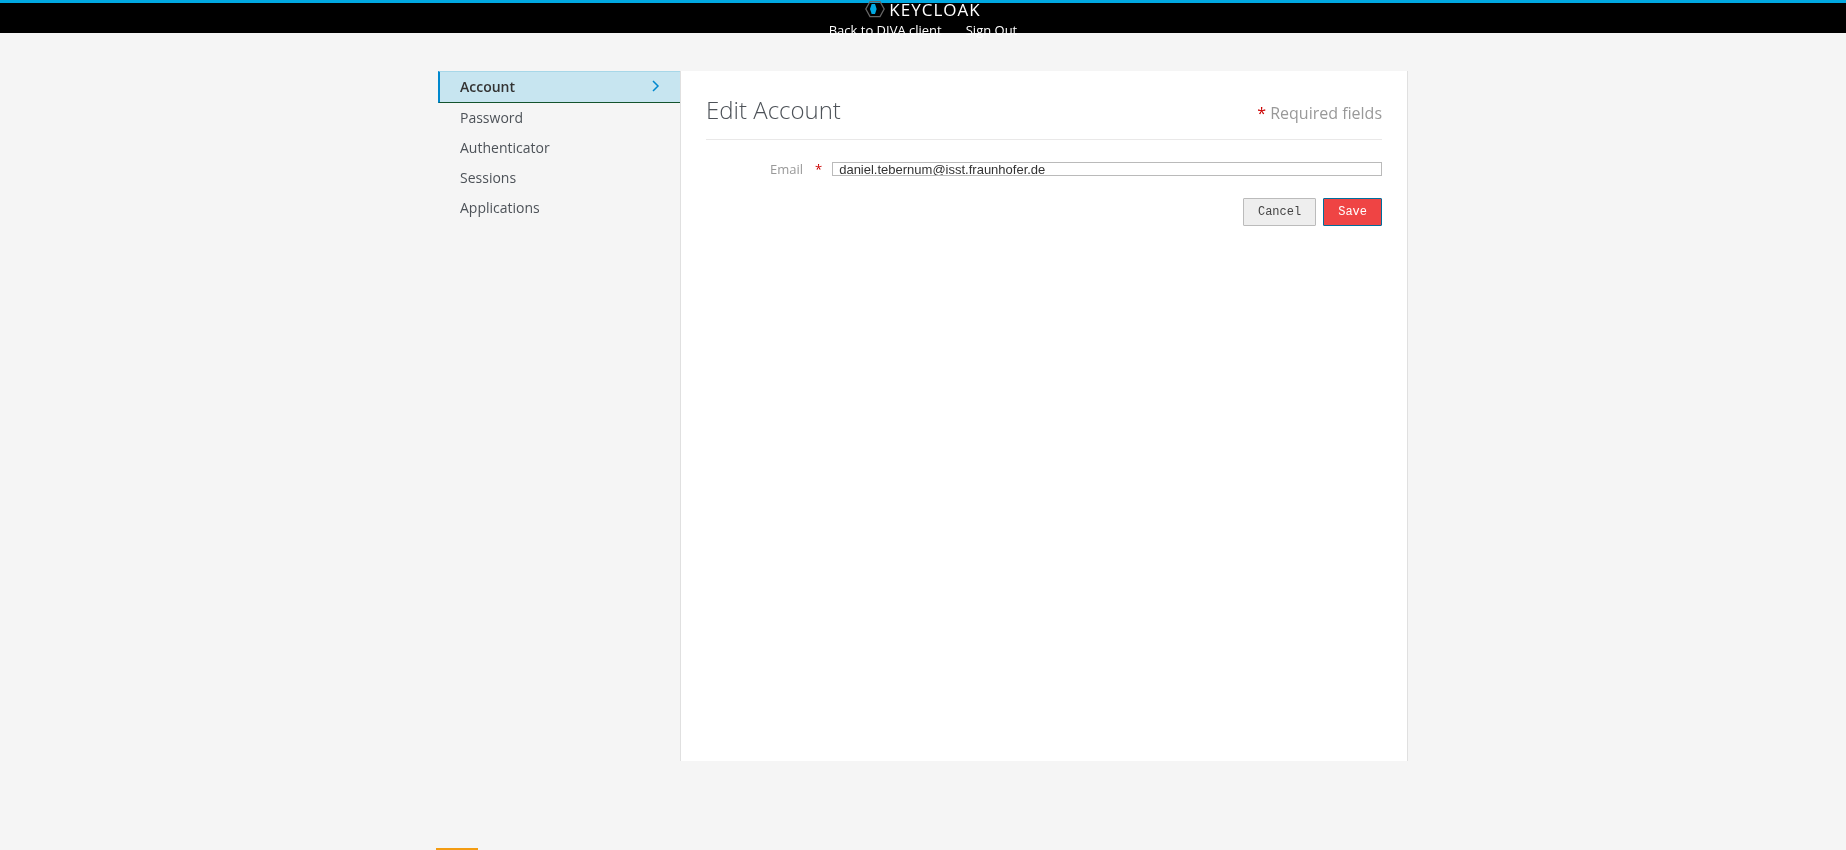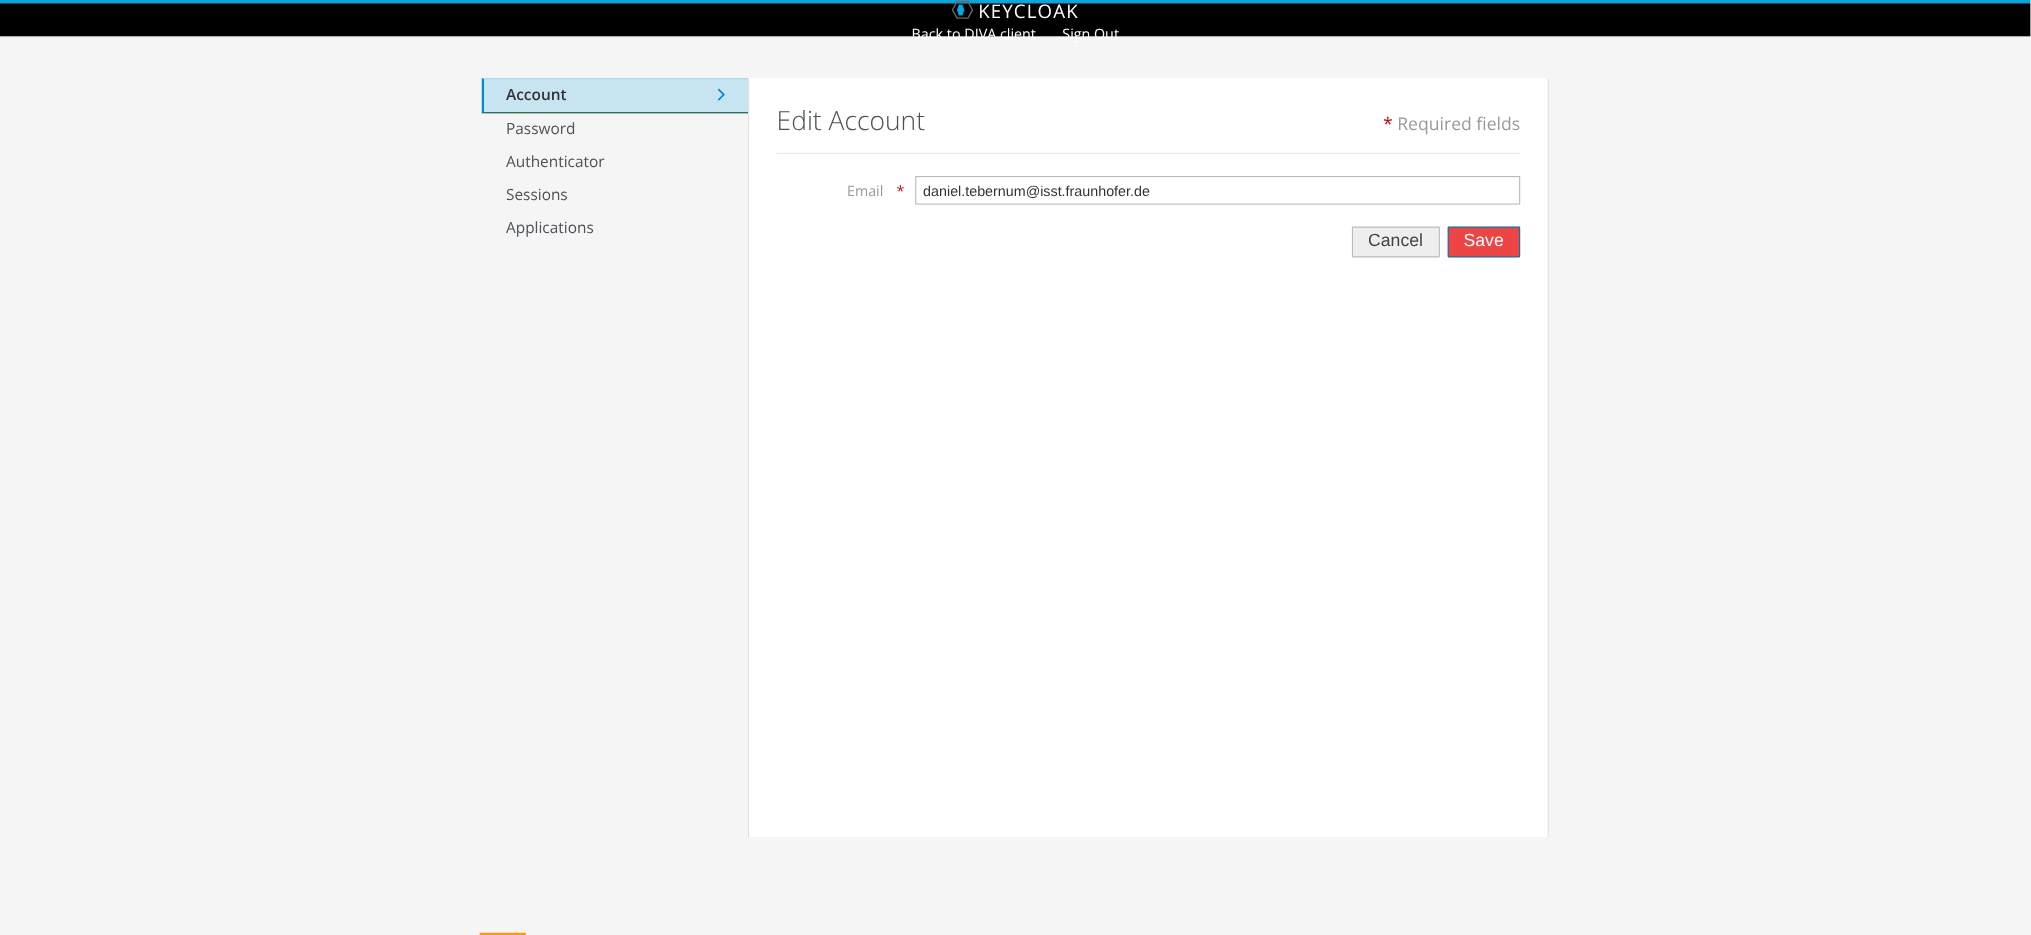--- a/index.html
+++ b/index.html
@@ -129,39 +129,40 @@
       color: #999;
       padding-right: 8px;
     }
     .req-star {
       color: #c00;
       margin: 0 10px 0 4px;
       font-size: 13px;
     }
     .form-input {
       flex: 1;
-      height: 26px;
+      height: 14px;
       border: 1px solid #bababa;
       padding: 2px 6px;
       font-size: 13px;
       color: #333;
       background: #fff;
     }
     .form-actions {
       display: flex;
       justify-content: flex-end;
       gap: 7px;
     }
     .btn {
       padding: 4px 14px;
-      font-size: 16px;
+      font-size: 12px;
       border-radius: 1px;
       cursor: pointer;
       border: 1px solid;
       line-height: 18px;
+      font-family: Liberation Mono, monospace;
     }
     .btn-default {
       background: #eee;
       border-color: #bbb;
       color: #444;
     }
     .btn-primary {
       background: #ef4444;
       border-color: #006e9c;
       color: #fff;

